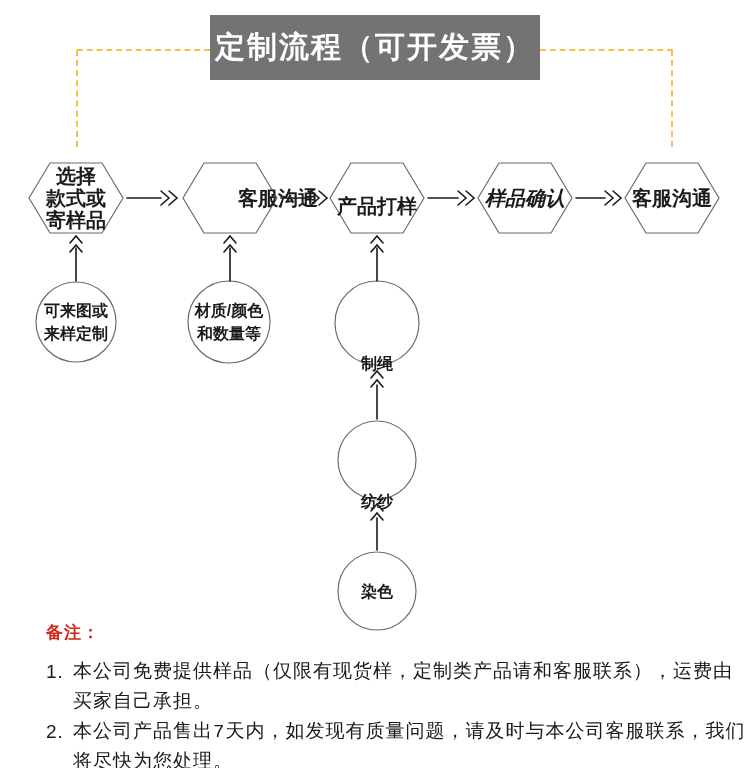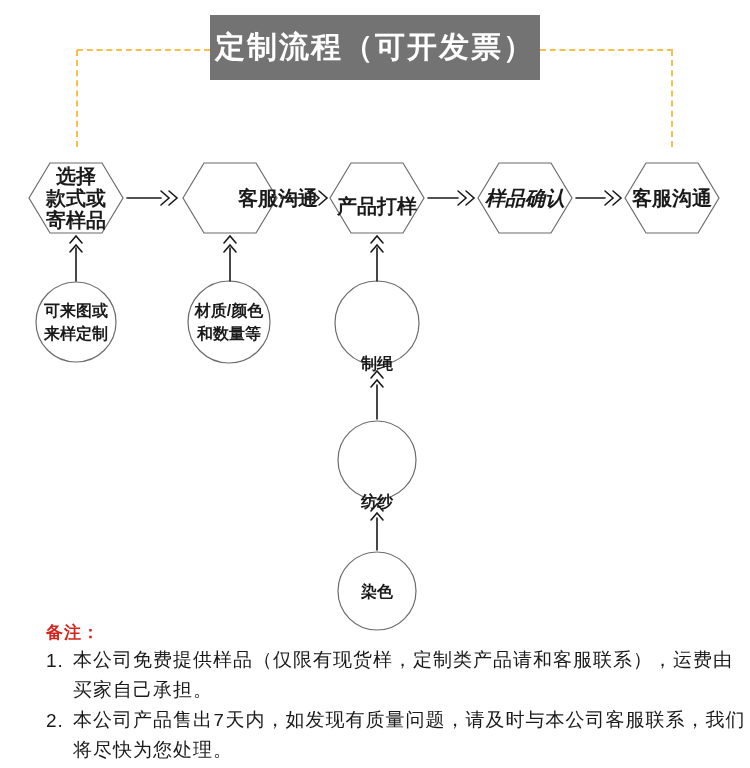--- a/index.html
+++ b/index.html
@@ -19,21 +19,21 @@
   .flow-svg .shape{fill:#ffffff;stroke:#6b6b6b;stroke-width:1.2;}
   .flow-svg .arrow{stroke:#1a1a1a;stroke-width:1.6;fill:none;stroke-linecap:round;stroke-linejoin:miter;}
   .node-label{
     position:absolute;transform:translate(-50%,-50%);text-align:center;
     font-weight:bold;color:#1a1a1a;white-space:nowrap;
   }
   .hex-label{font-size:20px;line-height:22px;}
   .circle-label{font-size:16px;line-height:23px;}
   .node-label span{display:block;}
   .notes{position:absolute;left:46px;top:621px;width:700px;}
-  .notes-heading{color:#d4251c;font-weight:bold;font-size:17px;margin-bottom:2px;letter-spacing:1px;}
+  .notes-heading{color:#d4251c;font-weight:bold;font-size:17px;margin-bottom:13px;letter-spacing:1px;}
   .note-item{display:flex;font-size:19px;line-height:30px;letter-spacing:1px;}
   .note-num{flex:none;width:27px;}
   .note-text{flex:1;font-family:Liberation Mono, monospace;}
 </style>
 </head>
 <body>
 
 <div class="stage">
 
   <div class="dash dash-h" style="left:77px;top:49px;width:133px;"></div>

